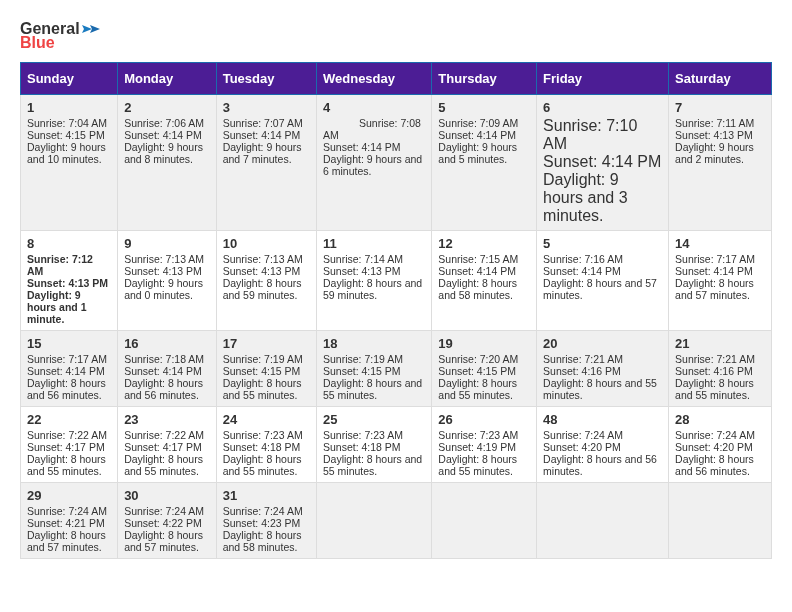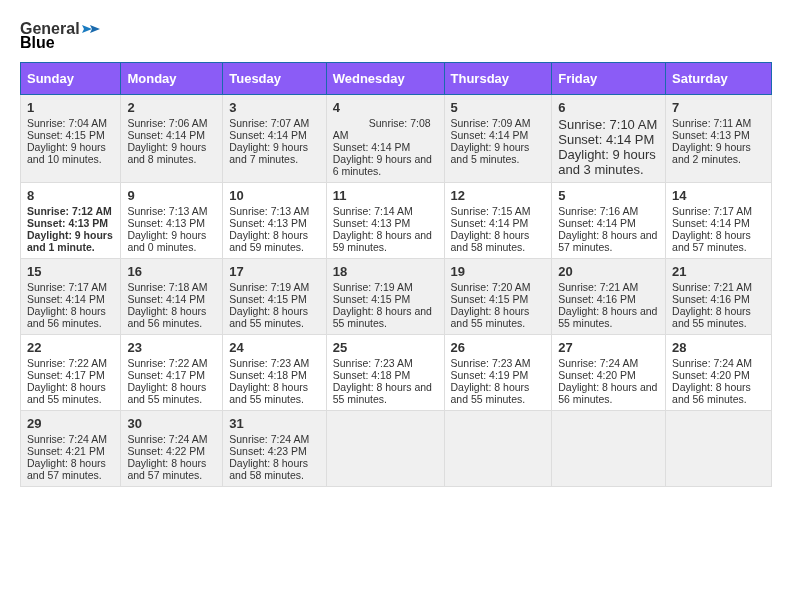--- a/index.html
+++ b/index.html
@@ -30,21 +30,21 @@
     }
     .subtitle {
       font-size: 16px;
       color: #555;
     }
     table {
       width: 100%;
       border-collapse: collapse;
     }
     thead tr {
-      background-color: #8b5cf6;
+      background-color: #4c1d95;
       color: #fff;
     }
     thead th {
       padding: 8px 6px;
       font-size: 13px;
       font-weight: bold;
       text-align: left;
       border: 1px solid #1a6aad;
     }
     tbody tr {
@@ -77,21 +77,21 @@
 <div class="header-area">
   <div class="logo">
   <div style="display:flex;flex-direction:column;align-items:flex-start;">
     <div style="display:flex;align-items:center;">
       <span style="font-size:16px;font-weight:bold;color:#333;">General</span>
       <svg width="20" height="16" viewBox="0 0 20 16" style="margin-left:2px;">
         <polygon points="8,4 18,8 8,12 10,8" fill="#1a6aad"></polygon>
         <polygon points="0,4 10,8 0,12 2,8" fill="#1a7bc0"></polygon>
       </svg>
     </div>
-    <span style="font-size:16px;font-weight:bold;color:#000000;margin-top:-4px;">Blue</span>
+    <span style="font-size:16px;font-weight:bold;color:#ef4444;margin-top:-4px;">Blue</span>
   </div>
 </div>
   <div class="title-area">
     <div class="main-title"></div>
     <div class="subtitle"></div>
   </div>
 </div>
 
 <table>
   <thead>
@@ -115,21 +115,21 @@
 Daylight: 9 hours and 8 minutes.</span></td>
         <td><span class="day-num">3</span><span style="white-space: pre-line; font-size: 10.5px;">Sunrise: 7:07 AM
 Sunset: 4:14 PM
 Daylight: 9 hours and 7 minutes.</span></td>
         <td><span class="day-num">4</span><span style="white-space: pre-line; font-size: 10.5px; margin-left: 36px;">Sunrise: 7:08 AM
 Sunset: 4:14 PM
 Daylight: 9 hours and 6 minutes.</span></td>
         <td><span class="day-num">5</span><span style="white-space: pre-line; font-size: 10.5px;">Sunrise: 7:09 AM
 Sunset: 4:14 PM
 Daylight: 9 hours and 5 minutes.</span></td>
-        <td><span class="day-num">6</span><span style="white-space: pre-line; font-size: 13px;">Sunrise: 7:10 AM
+        <td><span class="day-num">6</span><span style="white-space: pre-line; font-size: 16px;">Sunrise: 7:10 AM
 Sunset: 4:14 PM
 Daylight: 9 hours and 3 minutes.</span></td>
         <td><span class="day-num">7</span><span style="white-space: pre-line; font-size: 10.5px;">Sunrise: 7:11 AM
 Sunset: 4:13 PM
 Daylight: 9 hours and 2 minutes.</span></td>
       </tr>
       <tr>
         <td><span class="day-num">8</span><span style="white-space: pre-line; font-size: 10.5px; font-weight: bold;">Sunrise: 7:12 AM
 Sunset: 4:13 PM
 Daylight: 9 hours and 1 minute.</span></td>
@@ -184,21 +184,21 @@
 Daylight: 8 hours and 55 minutes.</span></td>
         <td><span class="day-num">24</span><span style="white-space: pre-line; font-size: 10.5px;">Sunrise: 7:23 AM
 Sunset: 4:18 PM
 Daylight: 8 hours and 55 minutes.</span></td>
         <td><span class="day-num">25</span><span style="white-space: pre-line; font-size: 10.5px;">Sunrise: 7:23 AM
 Sunset: 4:18 PM
 Daylight: 8 hours and 55 minutes.</span></td>
         <td><span class="day-num">26</span><span style="white-space: pre-line; font-size: 10.5px;">Sunrise: 7:23 AM
 Sunset: 4:19 PM
 Daylight: 8 hours and 55 minutes.</span></td>
-        <td><span class="day-num">27</span><span style="white-space: pre-line; font-size: 10.5px;">Sunrise: 7:24 AM
+        <td><span class="day-num">48</span><span style="white-space: pre-line; font-size: 10.5px;">Sunrise: 7:24 AM
 Sunset: 4:20 PM
 Daylight: 8 hours and 56 minutes.</span></td>
         <td><span class="day-num">28</span><span style="white-space: pre-line; font-size: 10.5px;">Sunrise: 7:24 AM
 Sunset: 4:20 PM
 Daylight: 8 hours and 56 minutes.</span></td>
       </tr>
       <tr>
         <td><span class="day-num">29</span><span style="white-space: pre-line; font-size: 10.5px;">Sunrise: 7:24 AM
 Sunset: 4:21 PM
 Daylight: 8 hours and 57 minutes.</span></td>

